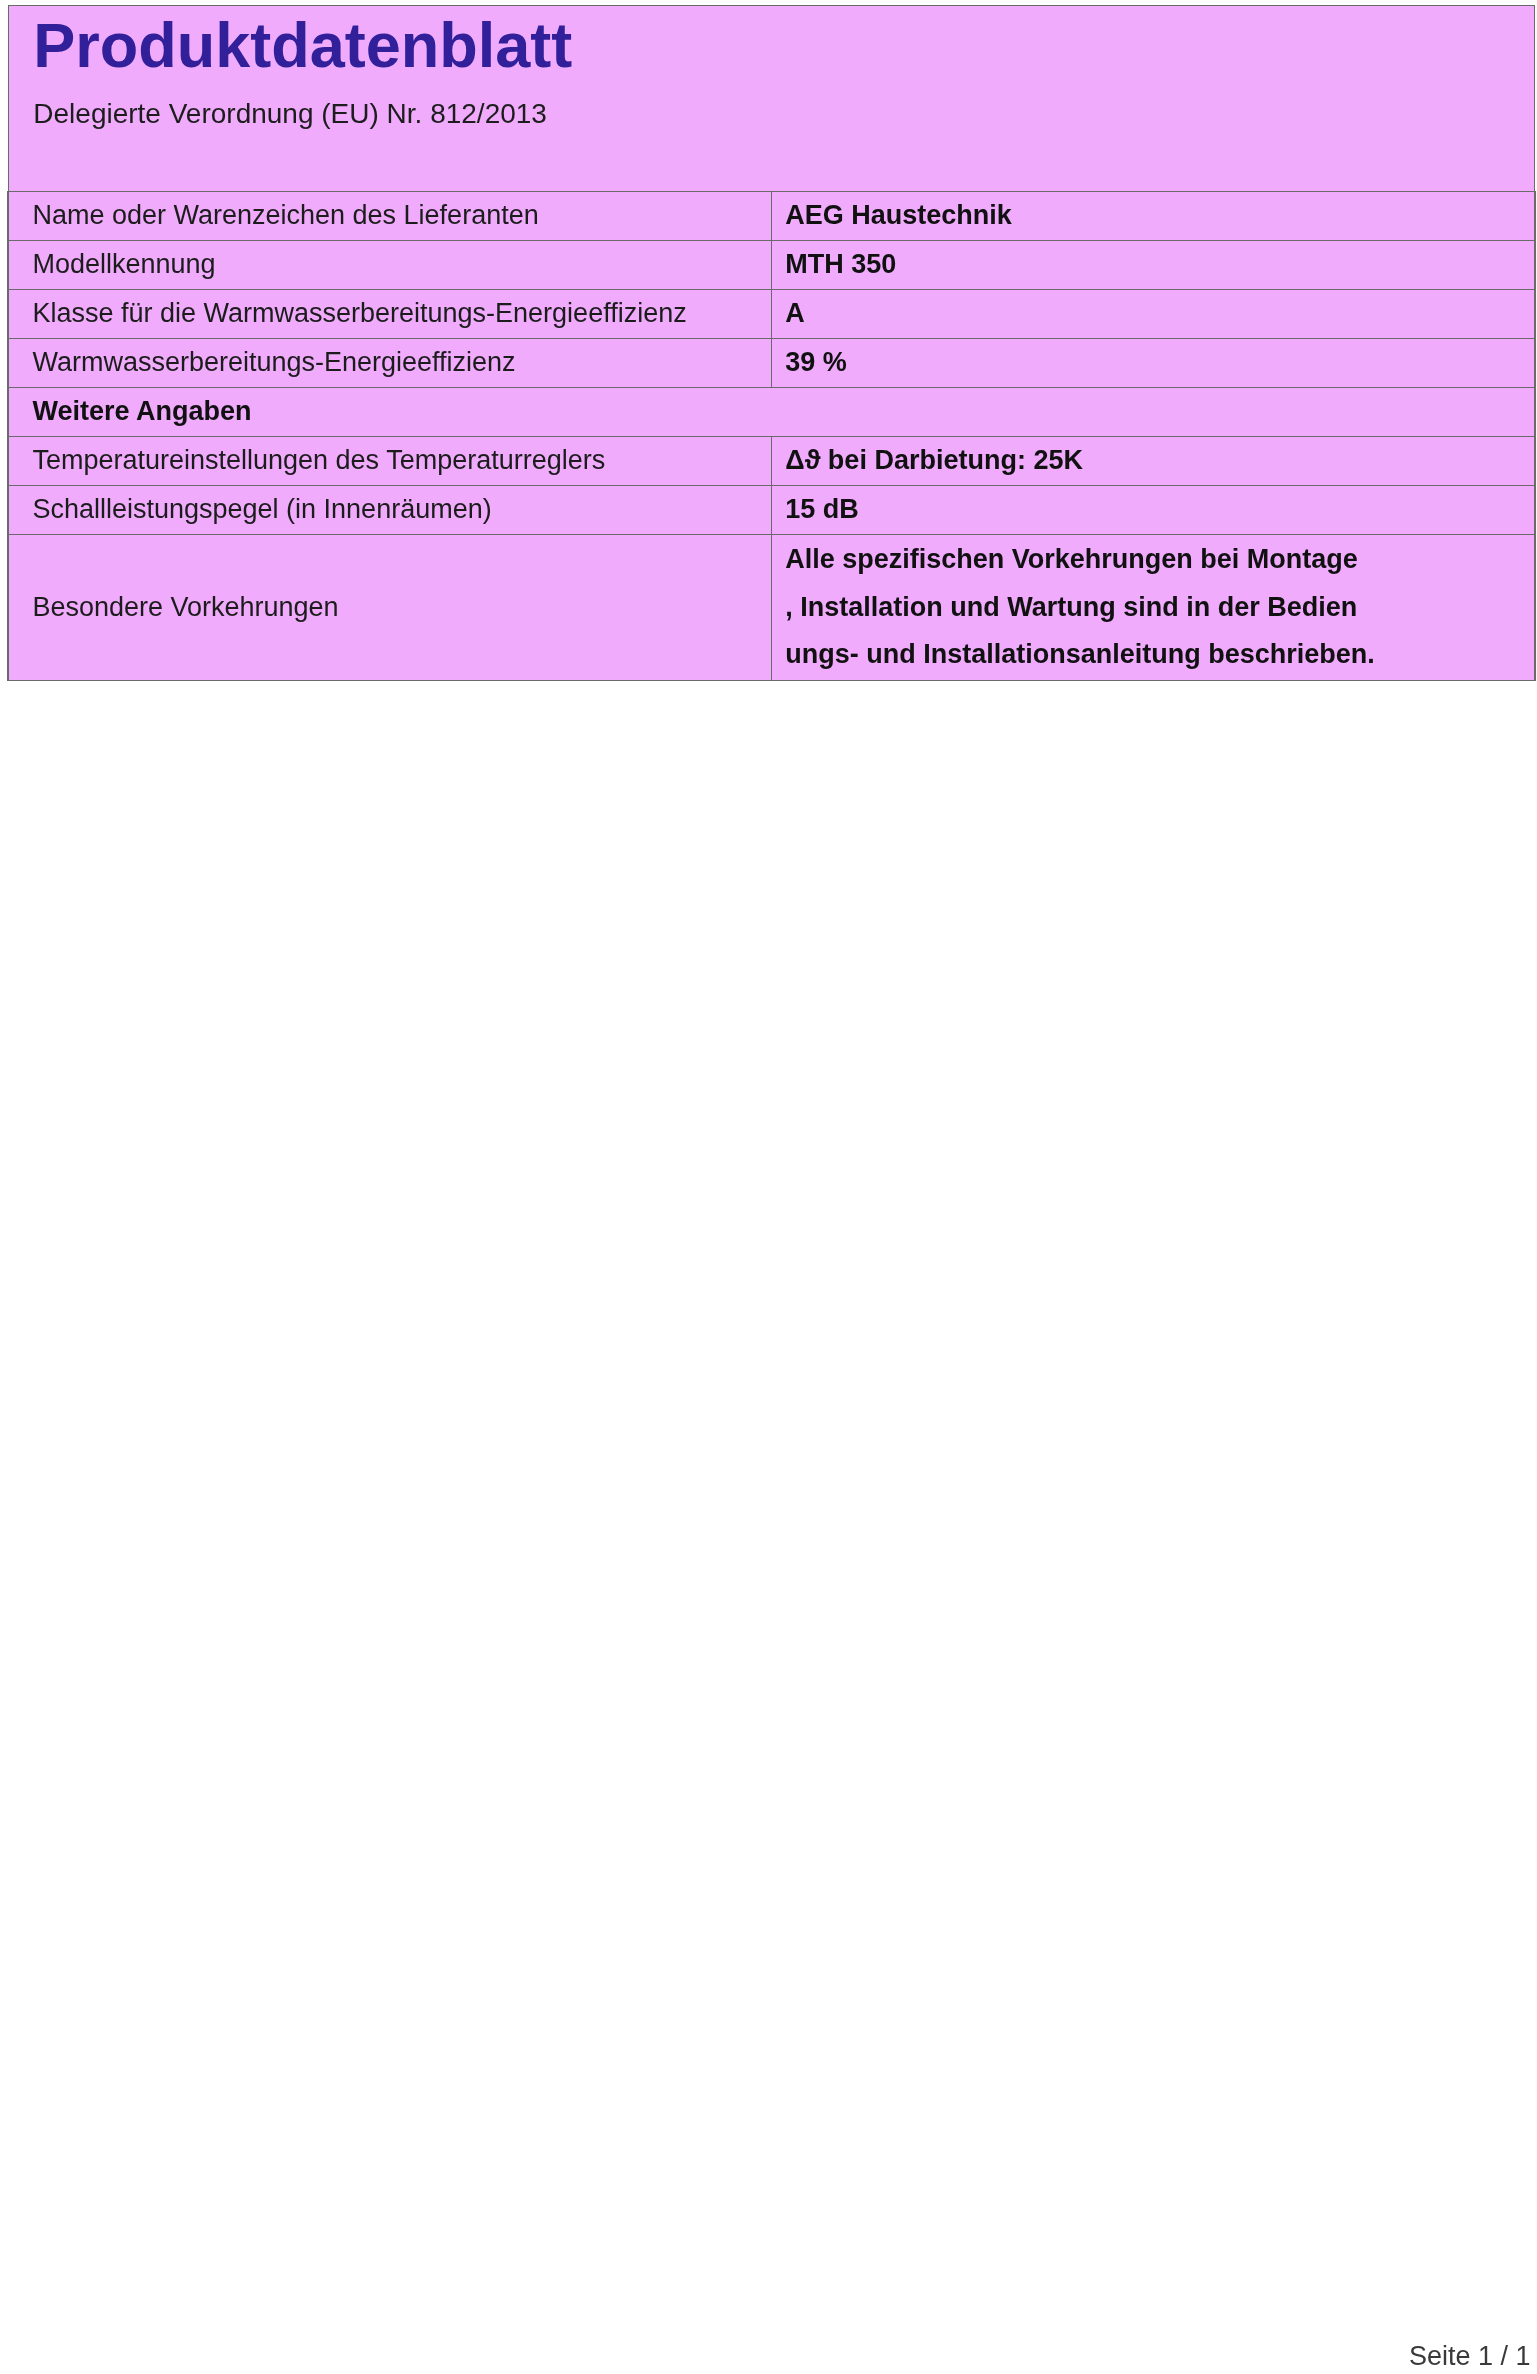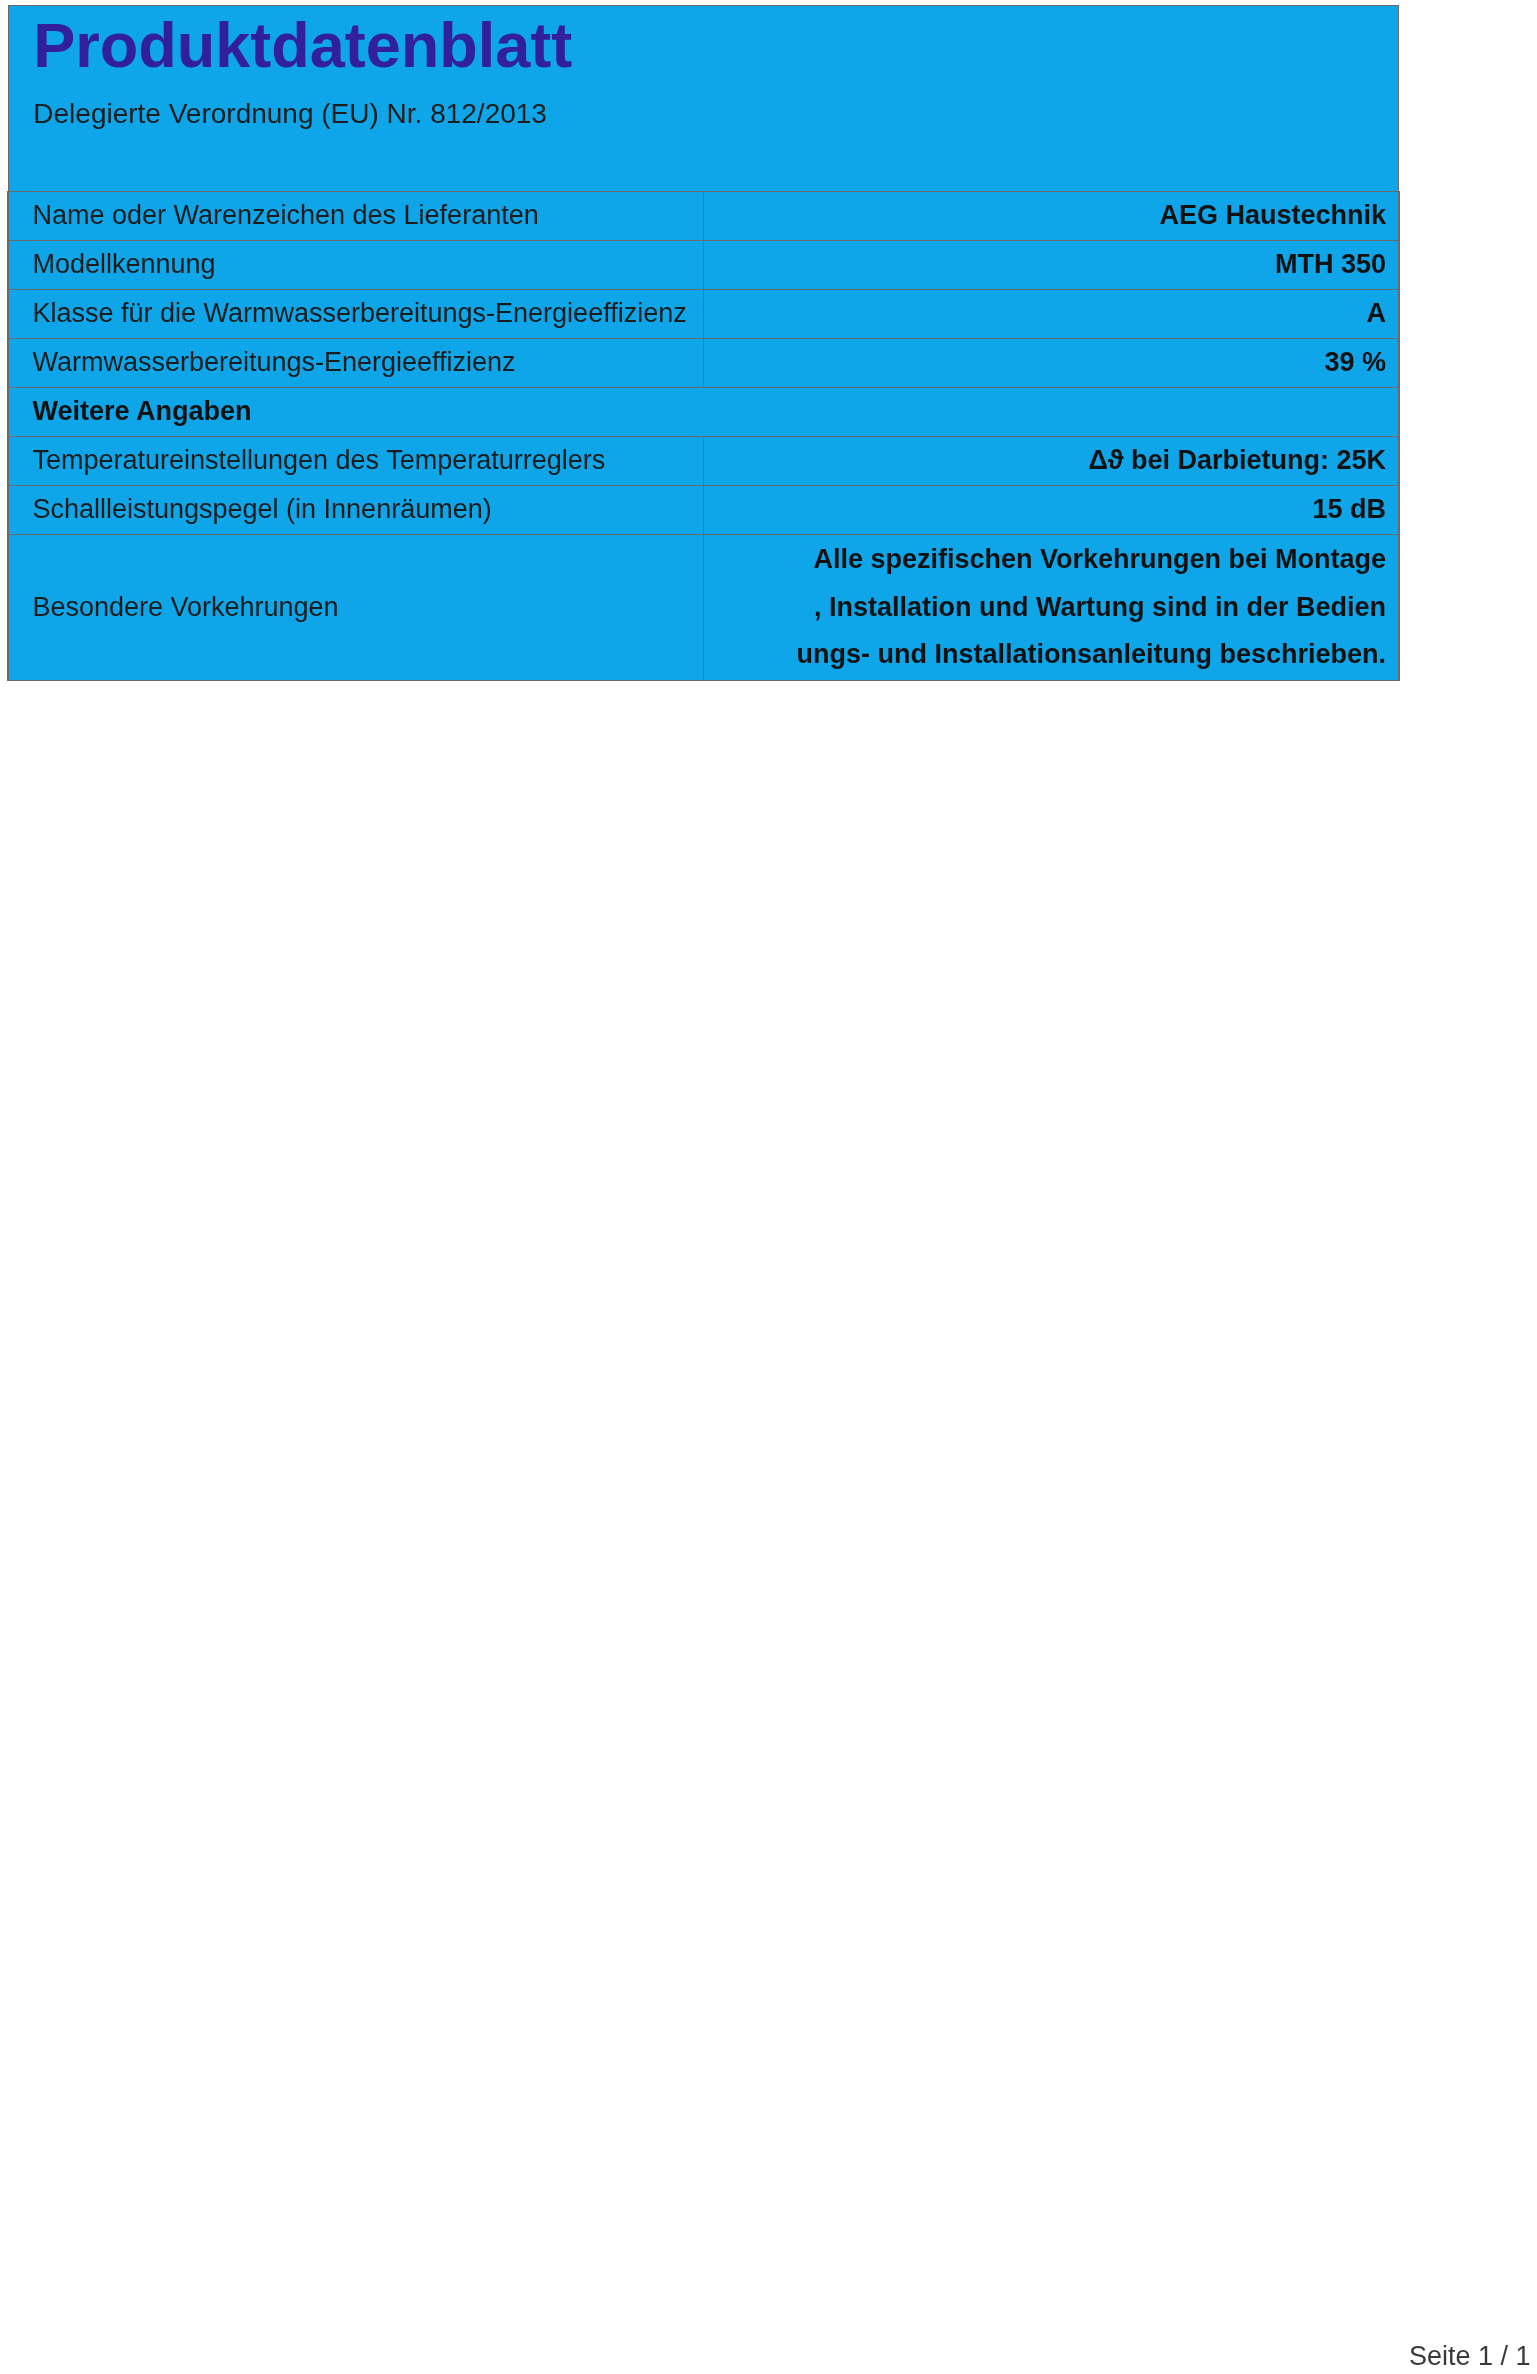--- a/index.html
+++ b/index.html
@@ -14,25 +14,25 @@
     overflow: hidden;
     font-family: "Liberation Sans", "DejaVu Sans", sans-serif;
     color: #1c1c1c;
   }
 
   
   .sheet {
     position: absolute;
     left: 8.3px;
     top: 4.6px;
-    width: 1391px;
+    width: 1527px;
     box-sizing: border-box;
     border: 1.9px solid #6a6a6a;
     border-bottom: none;
-    background: #0ea5e9;
+    background: #f0abfc;
   }
 
   .sheet-header {
     box-sizing: border-box;
     height: 163px;
     padding: 7.4px 15px 0 24px;
     overflow: hidden;
   }
   .sheet-title {
     margin: 0;
@@ -65,21 +65,21 @@
   col.c-value { width: 50%; }
 
   td.lbl {
     height: 49px;
     padding: 1.9px 9.3px 1.9px 24px;
     color: #1c1c1c;
   }
   td.val {
     height: 49px;
     padding: 1.9px 13px;
-    text-align: right;
+    text-align: left;
     font-weight: bold;
     color: #111111;
   }
   tr.section-row td {
     height: 49px;
     padding: 1.9px 9.3px 1.9px 24px;
     font-weight: bold;
     color: #111111;
   }
   tr.tall td.lbl { height: 137px; }

